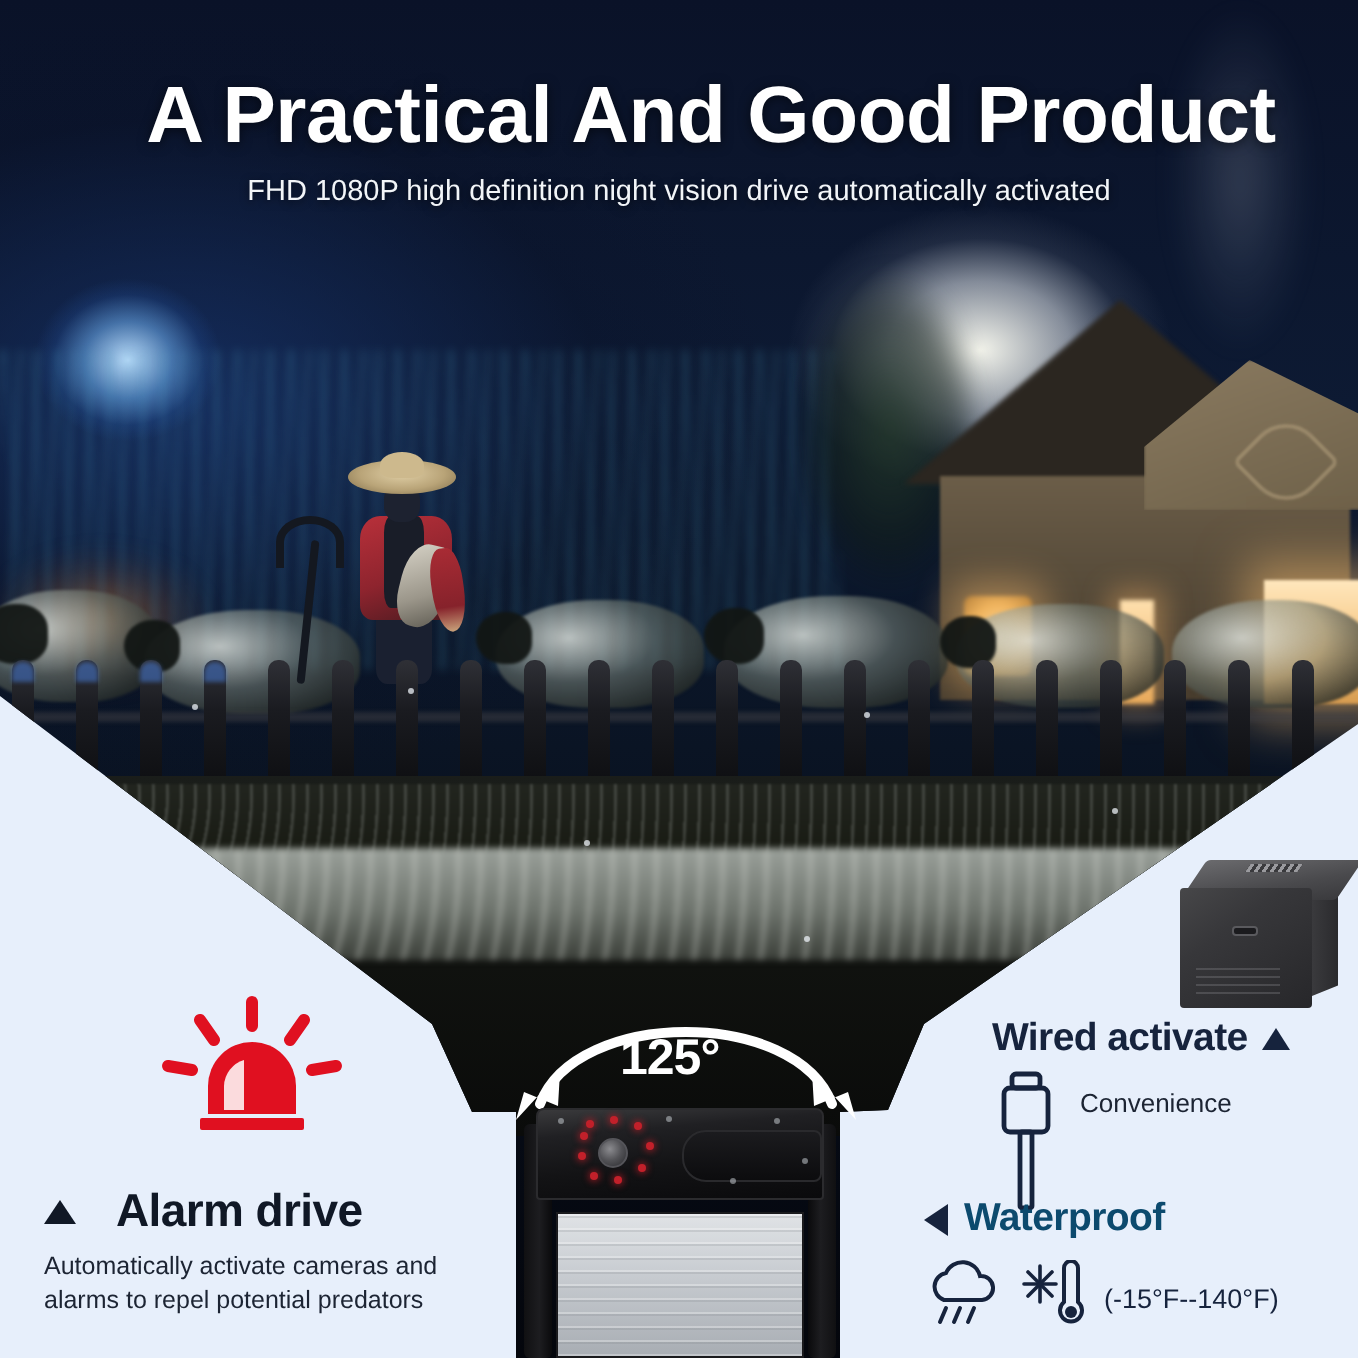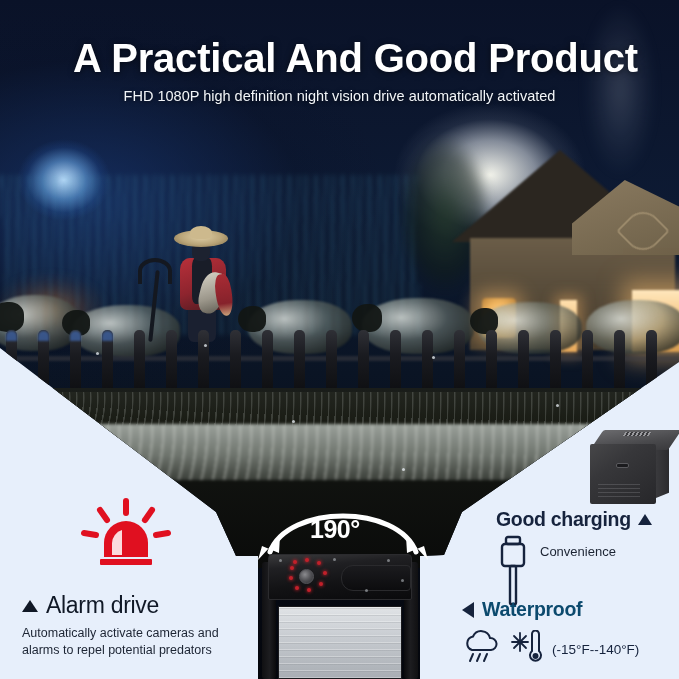--- a/index.html
+++ b/index.html
@@ -280,22 +280,22 @@
     letter-spacing: -0.2px; text-shadow: 0 1px 6px rgba(0,0,0,.55);
     font-family: "Liberation Sans", sans-serif;
   }
   .subtitle {
     position: absolute; left: 0; top: 88px; width: 679px; text-align: center;
     font-size: 14.5px; color: #f2f5f8; text-shadow: 0 1px 4px rgba(0,0,0,.6);
   }
 
   .alarm-block { position: absolute; left: 22px; top: 592px; width: 240px; }
   .alarm-head {
-    display: flex; align-items: center; gap: 8px;
-    font-size: 23px; font-weight: normal; color: #101826; letter-spacing: -.3px;
+    display: flex; align-items: center; gap: 20px;
+    font-size: 23px; font-weight: bold; color: #101826; letter-spacing: -.3px;
   }
   .alarm-desc {
     margin-top: 6px; font-size: 12.5px; color: #1c2433; line-height: 1.35;
     max-width: 222px;
   }
   .tri-up { width: 0; height: 0; border-left: 8px solid transparent; border-right: 8px solid transparent; border-bottom: 12px solid #101826; }
   .tri-left { width: 0; height: 0; border-top: 8px solid transparent; border-bottom: 8px solid transparent; border-right: 12px solid #16233d; }
 
   .wired-block { position: absolute; left: 496px; top: 508px; width: 183px; }
   .wired-head {
@@ -405,21 +405,21 @@
   <div class="title">A Practical And Good Product</div>
   <div class="subtitle">FHD 1080P high definition night vision drive automatically activated</div>
 
   <div class="fov">
     <svg width="190" height="70" viewBox="0 0 190 70">
       <path d="M22 60 C 40 12, 150 12, 168 60" stroke="#ffffff" stroke-width="5" fill="none" stroke-linecap="round"></path>
       <polygon points="10,68 32,44 31,61 14,54" fill="#ffffff"></polygon>
       <polygon points="180,68 158,44 159,61 176,54" fill="#ffffff"></polygon>
     </svg>
   </div>
-  <div class="deg-label">190°</div>
+  <div class="deg-label">125°</div>
 
   <div class="device">
     <div class="dev-side-l"></div>
     <div class="dev-side-r"></div>
     <div class="dev-top">
       <div class="dev-notch"></div>
       <div class="dev-lens"></div>
       <div class="ir" style="left:24px; top:5px;"></div>
       <div class="ir" style="left:36px; top:3px;"></div>
       <div class="ir" style="left:48px; top:6px;"></div>
@@ -466,21 +466,21 @@
   <div class="alarm-block">
     <div class="alarm-head">
       <span class="tri-up"></span>
       <span>Alarm drive</span>
     </div>
     <div class="alarm-desc">Automatically activate cameras and alarms to repel potential predators</div>
   </div>
 
   <div class="wired-block">
     <div class="wired-head">
-      <span>Good charging</span>
+      <span>Wired activate</span>
       <span class="tri-up-navy"></span>
     </div>
     <div class="conv-row">
       <span>
         <svg width="34" height="72" viewBox="0 0 34 72">
           <rect x="10" y="2" width="14" height="7" rx="2" fill="none" stroke="#16233d" stroke-width="2.4"></rect>
           <rect x="6" y="9" width="22" height="22" rx="3" fill="none" stroke="#16233d" stroke-width="2.4"></rect>
           <rect x="14" y="31" width="6" height="38" rx="1" fill="none" stroke="#16233d" stroke-width="2.4"></rect>
         </svg>
       </span>

